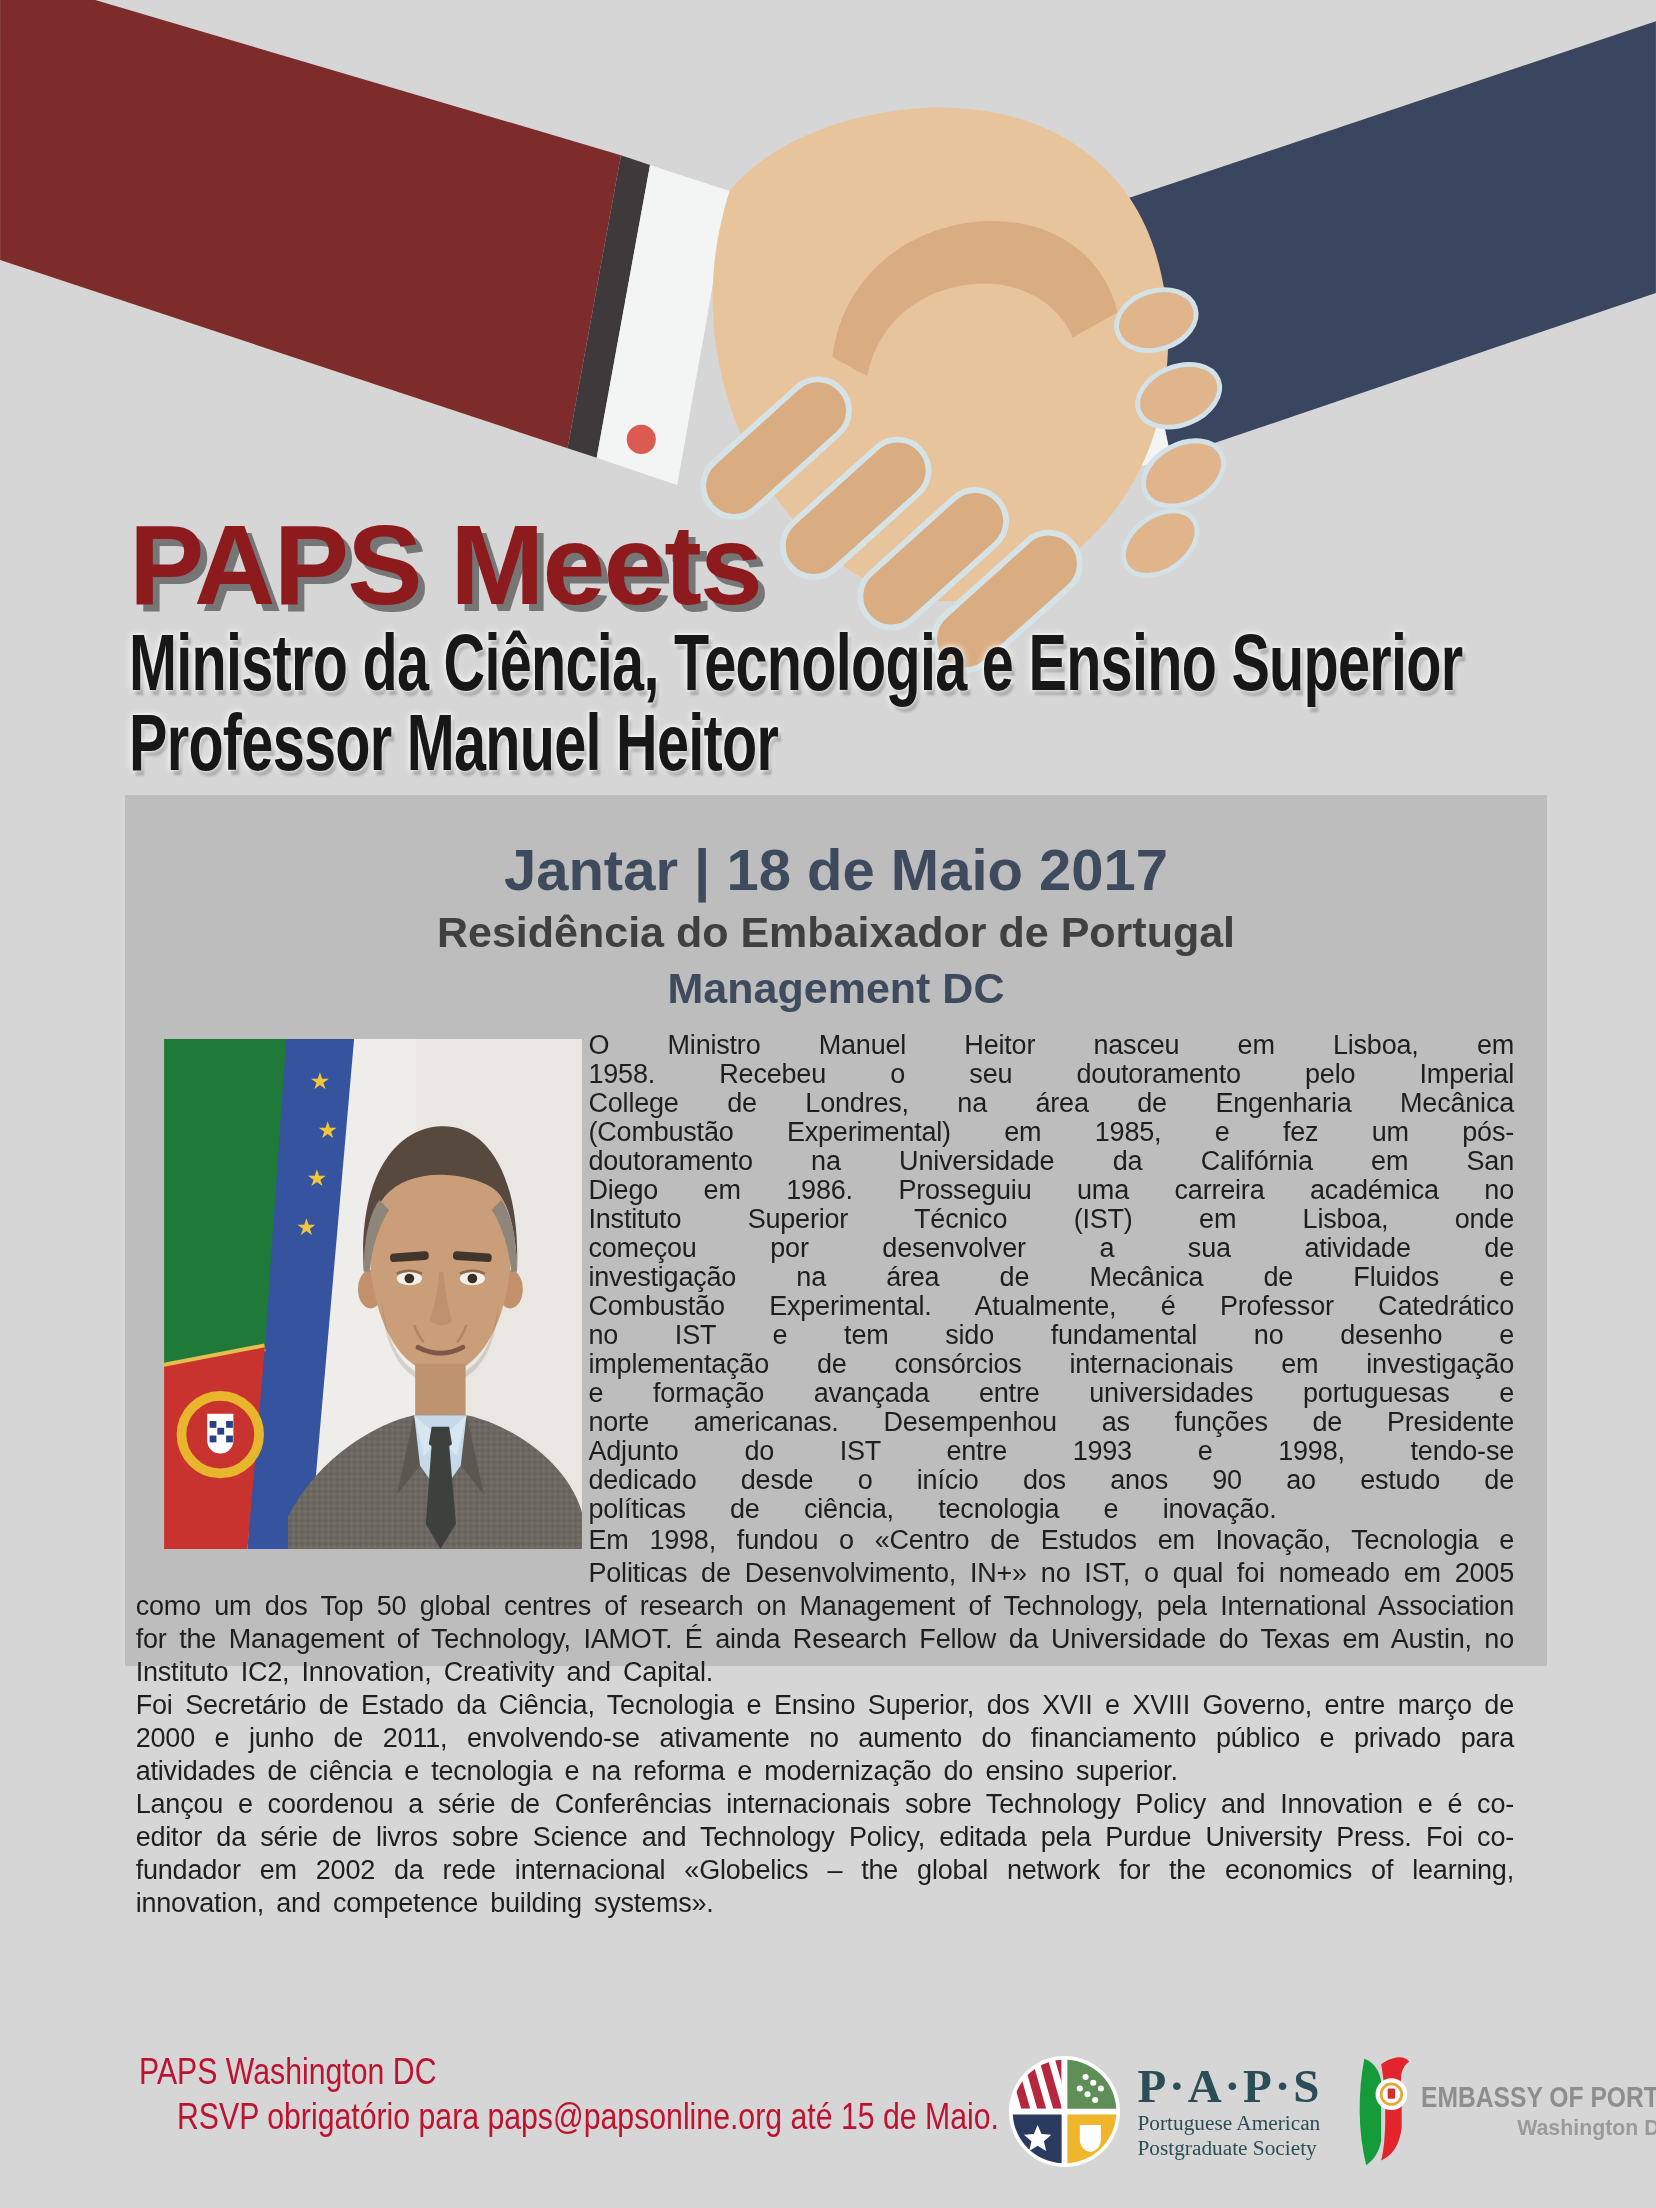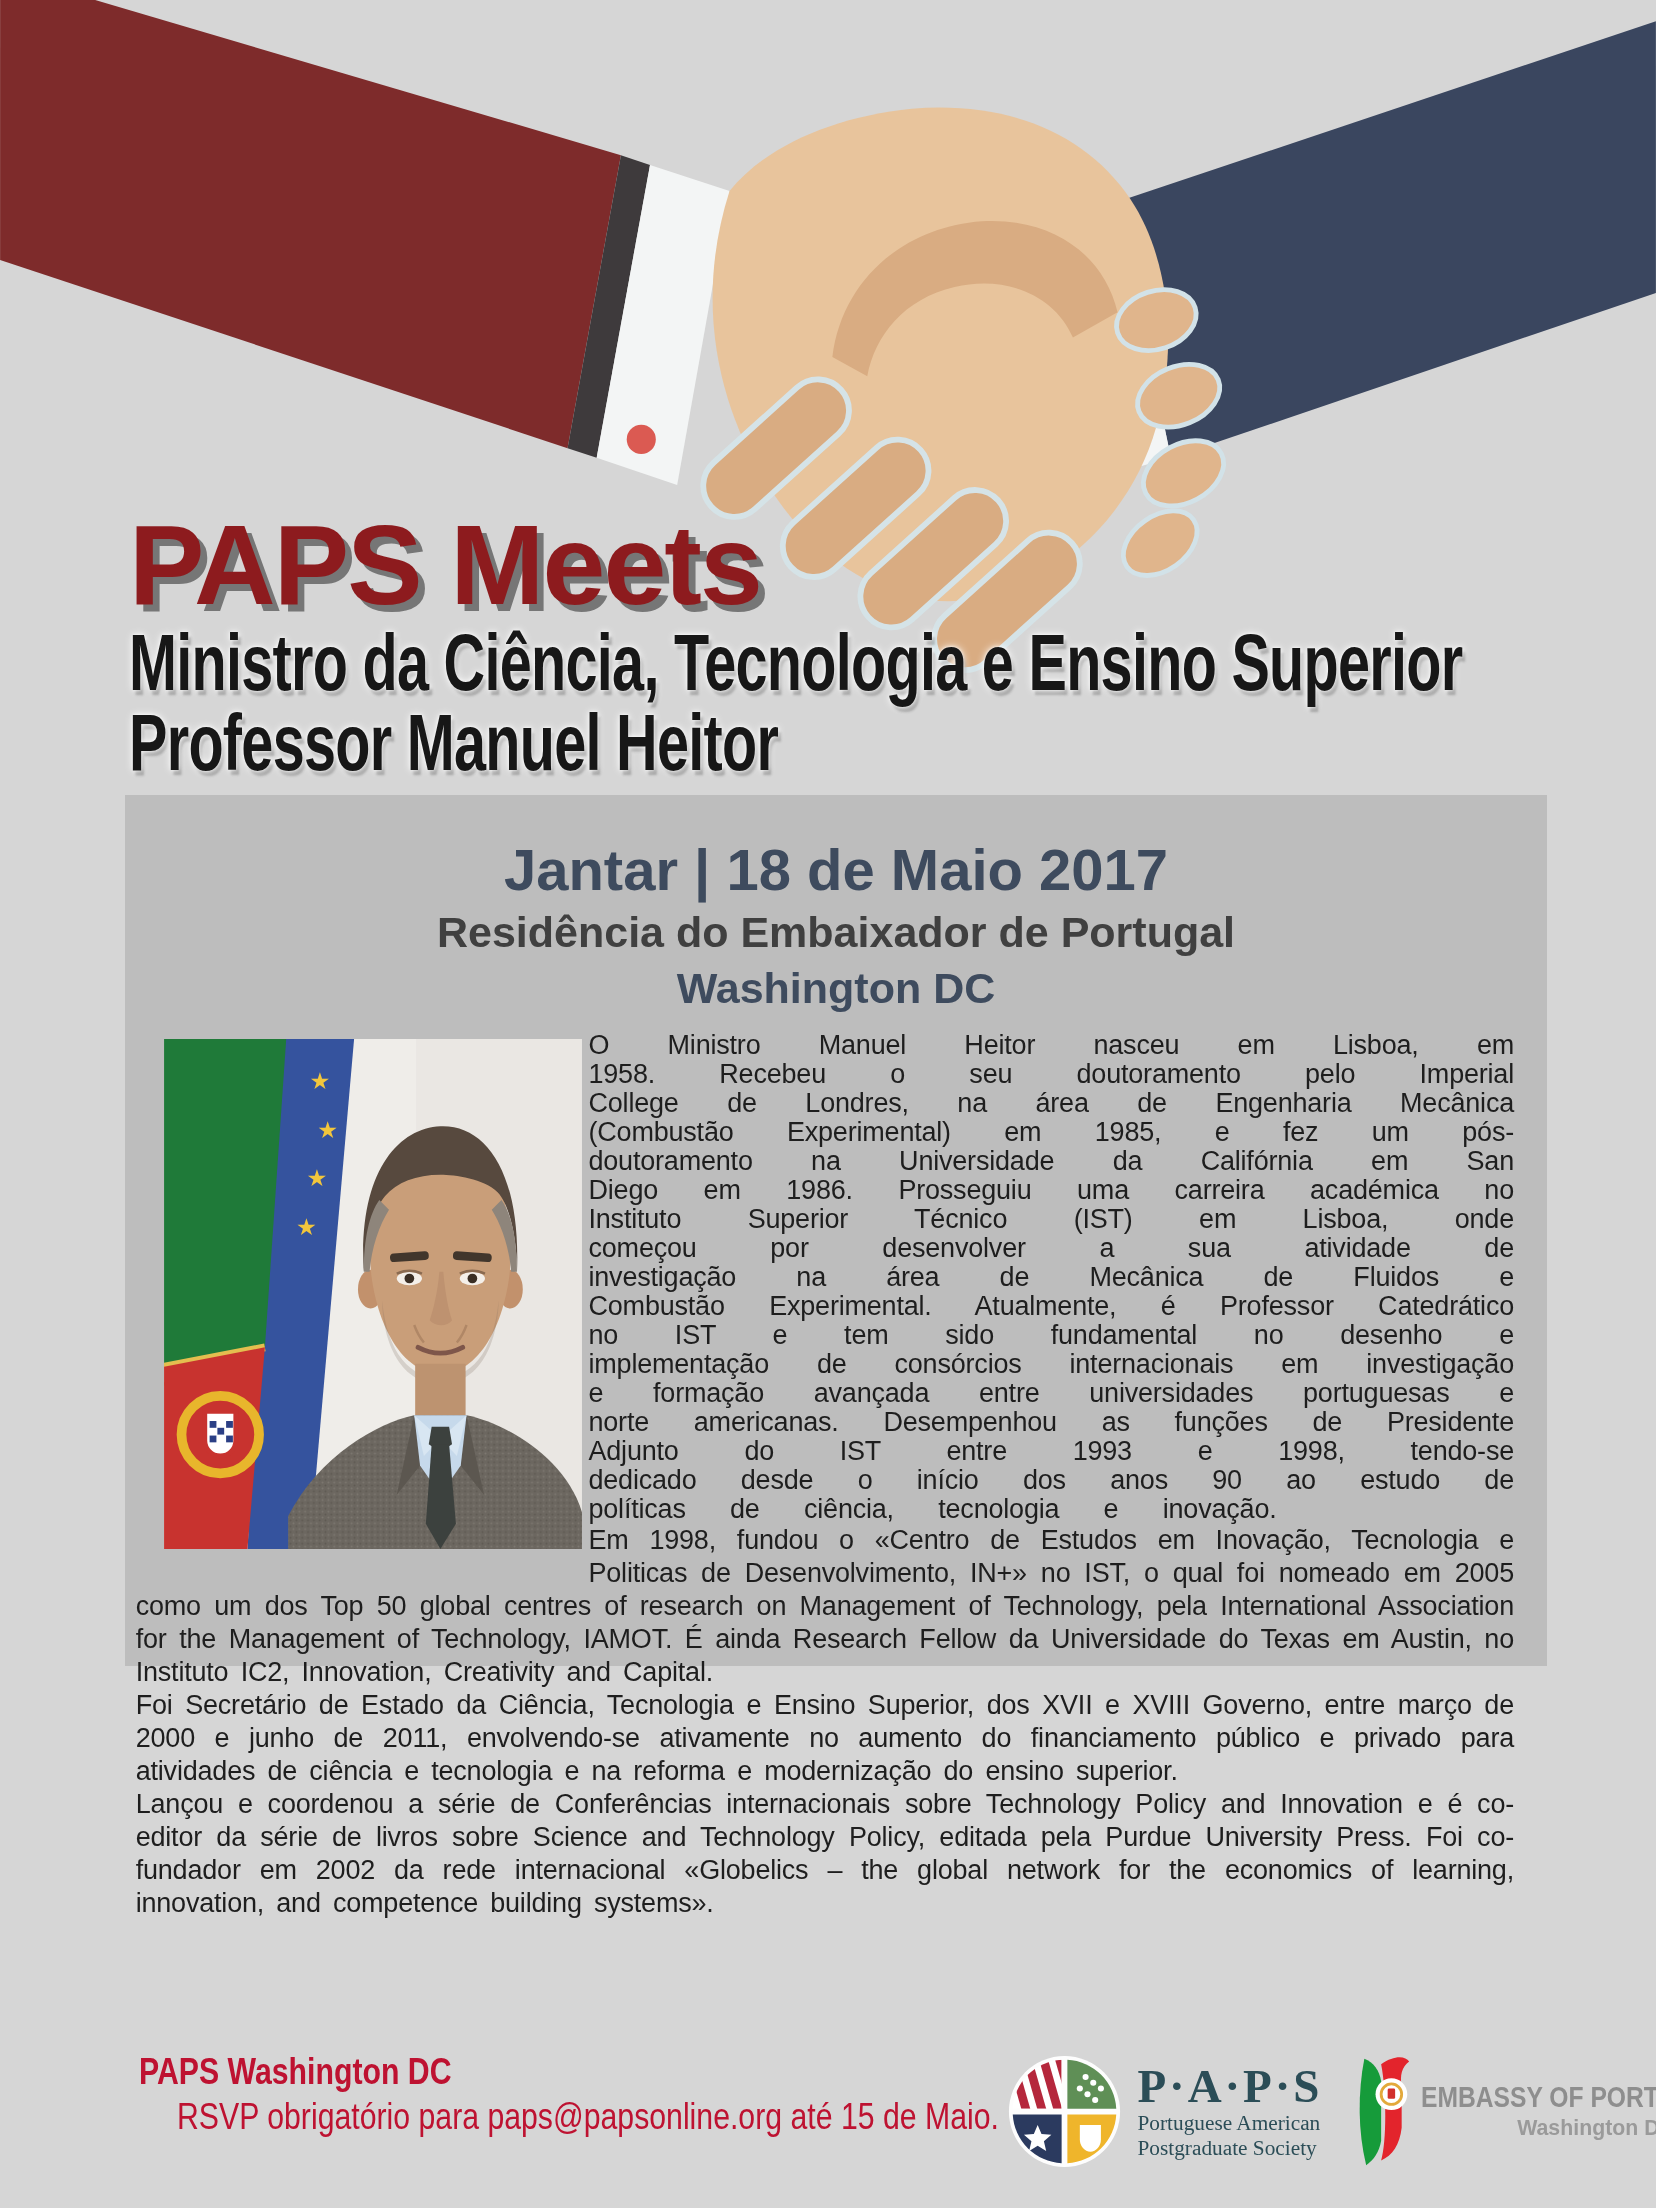--- a/index.html
+++ b/index.html
@@ -31,21 +31,21 @@
   .panel h2{margin:43px 0 0;text-align:center;font-size:58px;line-height:64px;color:#3E4B5E;font-weight:bold;}
   .panel h3{margin:1.9px 0 0;text-align:center;font-size:43px;line-height:56px;color:#404040;font-weight:bold;}
   .panel h4{margin:0;text-align:center;font-size:43px;line-height:56px;color:#3E4B5E;font-weight:bold;}
   .content{margin:15.5px 33px 0 10.7px;color:#1E1E1E;}
   .photo{float:left;margin:7.8px 6.8px 9.7px 28px;display:block;}
   .content p{margin:0;font-size:27px;text-align:justify;letter-spacing:-0.2px;}
   .content p.beside{line-height:29px;word-spacing:37px;}
   .content p.wide{line-height:33px;word-spacing:4.9px;}
   
   .contact{position:absolute;left:139px;top:2049px;color:#BE1231;white-space:nowrap;}
-  .contact .org{font-size:36px;line-height:45px;font-weight:bold;}
+  .contact .org{font-size:36px;line-height:45px;font-weight:normal;}
   .contact .rsvp{font-size:36px;line-height:45px;margin-left:38px;}
   .cx84{display:inline-block;transform:scaleX(0.84);transform-origin:0 50%;}
   .logos{position:absolute;left:1007px;top:2053px;display:flex;align-items:center;}
   .paps-text{margin-left:15.5px;color:#2B4D57;}
   .paps-acronym{font-family:"Liberation Serif", serif;font-size:47px;line-height:50px;font-weight:bold;letter-spacing:2.9px;}
   .paps-line{font-family:"Liberation Serif", serif;font-size:21.3px;line-height:25px;}
   .embassy-flag{margin-left:33px;}
   .embassy-text{margin-left:9.7px;color:#8E8E8E;}
   .embassy-line1{font-size:29px;line-height:35px;font-weight:bold;transform:scaleX(0.85);transform-origin:0 50%;white-space:nowrap;}
   .embassy-line2{font-size:21.3px;line-height:27px;font-weight:bold;text-align:center;color:#9A9A9A;}
@@ -82,21 +82,21 @@
 
 <header class="hero">
   <h1>PAPS Meets</h1>
   <div class="sub"><span class="cx">Ministro da Ciência, Tecnologia e Ensino Superior</span></div>
   <div class="sub"><span class="cx">Professor Manuel Heitor</span></div>
 </header>
 
 <section class="panel">
   <h2>Jantar | 18 de Maio 2017</h2>
   <h3>Residência do Embaixador de Portugal</h3>
-  <h4>Washington DC</h4>
+  <h4>Management DC</h4>
 
   <div class="content">
 
     <svg class="photo" width="418" height="510" viewBox="0 0 431 526">
       <defs>
         <pattern id="tw" width="6" height="6" patternUnits="userSpaceOnUse">
           <rect width="6" height="6" fill="#6C6760"></rect>
           <circle cx="1.5" cy="1.5" r="1" fill="#7D7870"></circle>
           <circle cx="4.5" cy="4.5" r="1" fill="#5E5952"></circle>
         </pattern>

